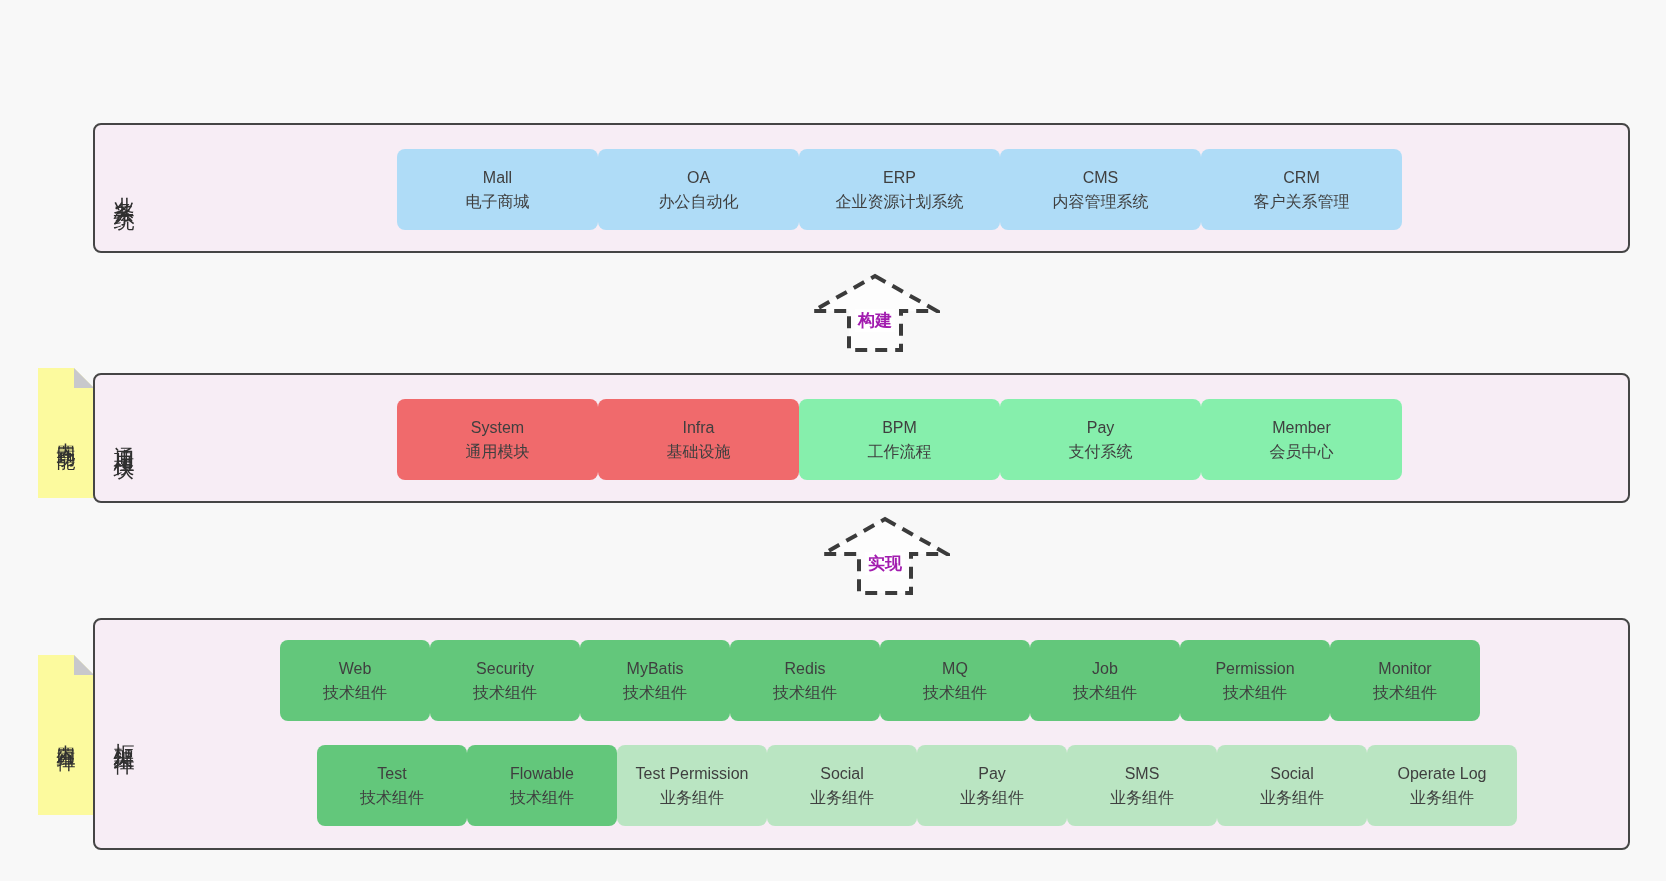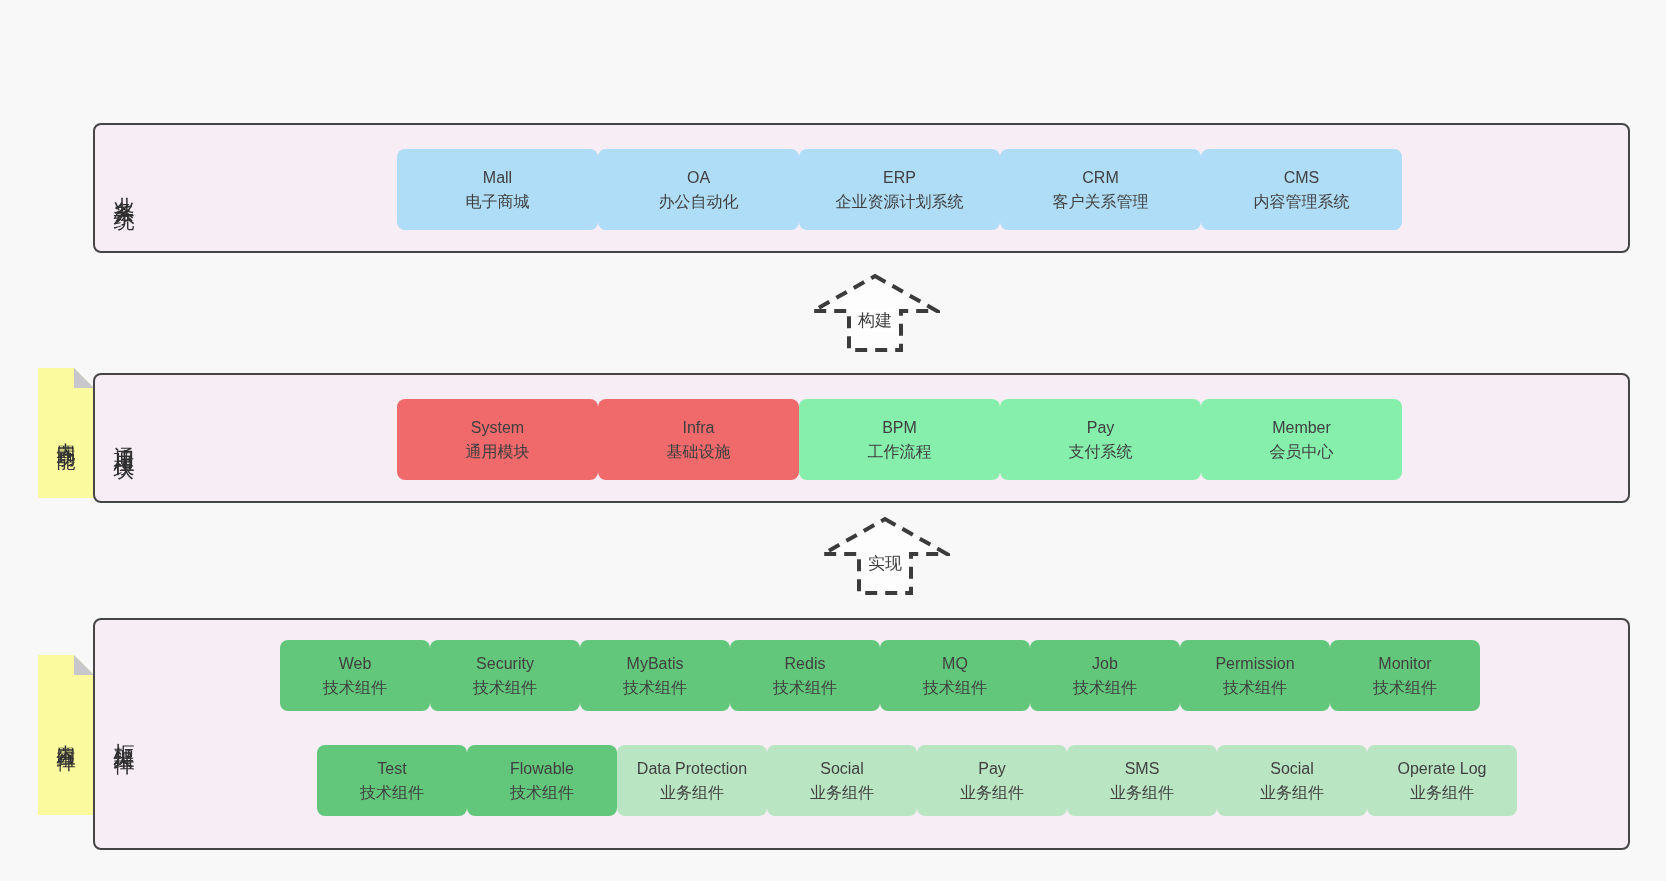--- a/index.html
+++ b/index.html
@@ -26,33 +26,34 @@
   }
   .row-6{width:1459px;}
   .row-8{width:1420px;}
   
   .box{
     border-radius:8px;display:flex;flex-direction:column;
     align-items:center;justify-content:center;text-align:center;
     box-sizing:border-box;line-height:1.5;font-size:16px;
   }
   .box-6{width:201px;height:81px;padding:0 10px;}
-  .box-8{width:150px;height:71px;padding:0 16px;}
+  .box-8{width:150px;height:81px;padding:0 16px;}
   .box--blue{background:#afdcf7;}
   .box--red{background:#f06a6c;}
   .box--pink{background:#86efac;}
   .box--green{background:#63c77b;}
   .box--green-light{background:#bae5c2;}
   
   .arrow{position:absolute;width:130px;height:80px;z-index:2;}
   .arrow svg{position:absolute;left:0;top:0;}
   .arrow-label{
     position:absolute;left:50%;top:36px;transform:translateX(-50%);
-    background:#ffffff;padding:0 3px;font-size:17px;color:#404040;
+    background:#ffffff;padding:0 3px;font-size:17px;color:#a21caf;
     white-space:nowrap;
+    font-weight:bold;
   }
   
   .note{
     position:absolute;left:38px;width:56px;background:#fcfa9e;
     display:flex;align-items:center;justify-content:center;z-index:0;
   }
   .note::before{ 
     content:'';position:absolute;top:0;right:0;width:0;height:0;
     border-top:20px solid #f8f8f8;border-left:20px solid transparent;
   }
@@ -77,26 +78,26 @@
     </div>
     <div class="box box-6 box--blue">
       <div>OA</div>
       <div>办公自动化</div>
     </div>
     <div class="box box-6 box--blue">
       <div>ERP</div>
       <div>企业资源计划系统</div>
     </div>
     <div class="box box-6 box--blue">
+      <div>CMS</div>
+      <div>内容管理系统</div>
+    </div>
+    <div class="box box-6 box--blue">
       <div>CRM</div>
       <div>客户关系管理</div>
-    </div>
-    <div class="box box-6 box--blue">
-      <div>CMS</div>
-      <div>内容管理系统</div>
     </div>
   </div>
 </section>
 
 <div class="arrow" style="left:810px;top:273px;">
   <svg width="130" height="80" viewBox="0 0 130 80">
     <path d="M65 3 L127 38 L91 38 L91 77 L39 77 L39 38 L3 38 Z" fill="#fdfdfd" stroke="#3b3b3b" stroke-width="4" stroke-dasharray="12 8"></path>
   </svg>
   <div class="arrow-label">构建</div>
 </div>
@@ -179,21 +180,21 @@
   <div class="row row-8" style="top:125px;padding-left:37px;">
     <div class="box box-8 box--green">
       <div>Test</div>
       <div>技术组件</div>
     </div>
     <div class="box box-8 box--green">
       <div>Flowable</div>
       <div>技术组件</div>
     </div>
     <div class="box box-8 box--green-light">
-      <div>Data Protection</div>
+      <div>Test Permission</div>
       <div>业务组件</div>
     </div>
     <div class="box box-8 box--green-light">
       <div>Social</div>
       <div>业务组件</div>
     </div>
     <div class="box box-8 box--green-light">
       <div>Pay</div>
       <div>业务组件</div>
     </div>

